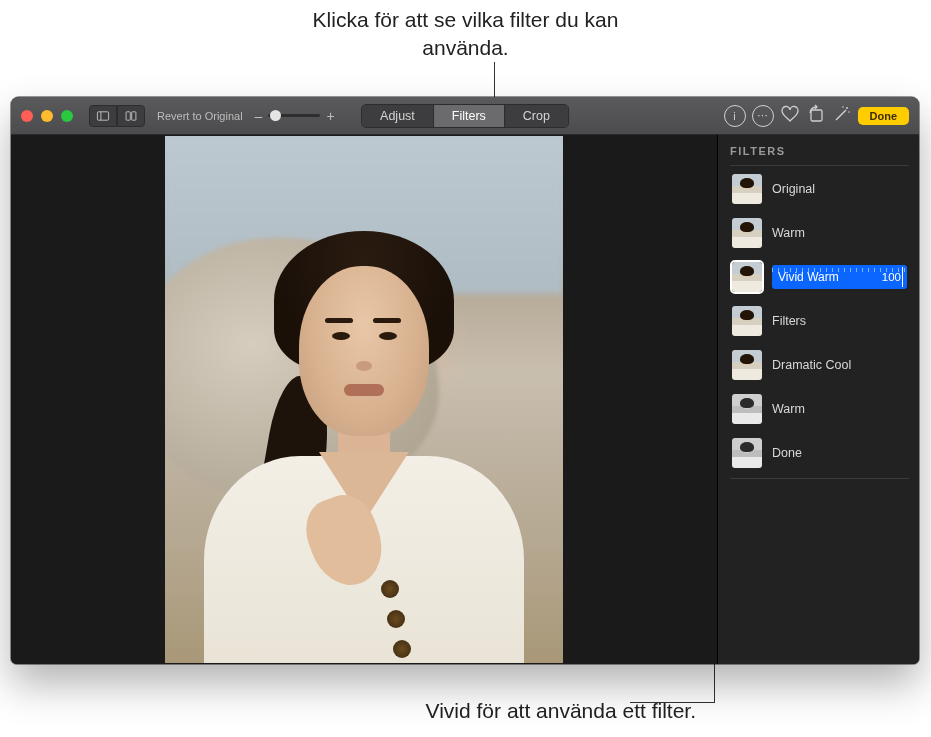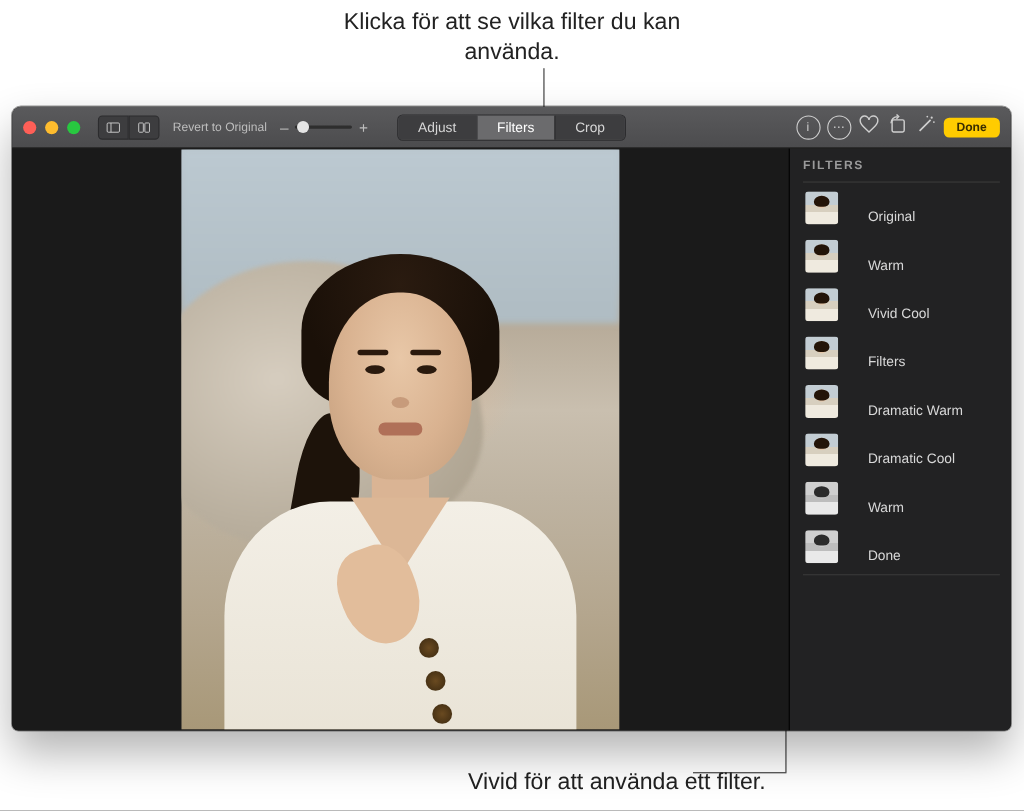--- a/index.html
+++ b/index.html
@@ -201,21 +201,21 @@
   .sidebar h3 {
     color: #9a9a9a;
     font-size: 11px;
     letter-spacing: 1.5px;
     font-weight: 600;
     margin-bottom: 8px;
   }
   .sidebar hr { border:none; border-top:1px solid #3a3a3a; margin:6px 0 4px; }
 
   .filter-row {
-    display:flex; align-items:flex-end; gap:27px;
+    display:flex; align-items:center; gap:10px;
     padding:4px 2px; border-radius:4px; position:relative;
     cursor: default;
   }
   .filter-row + .filter-row { margin-top: 6px; }
   .thumb {
     width:30px; height:30px;
     border-radius:3px;
     flex-shrink: 0;
     position: relative;
     overflow: hidden;
@@ -382,36 +382,35 @@
             </div>
             <span class="filter-label">Original</span>
           </div>
           <div class="filter-row">
             <div class="thumb">
               <div class="hair-dot"></div>
             </div>
             <span class="filter-label">Warm</span>
           </div>
           <div class="filter-row">
+            <div class="thumb filter-selected">
+              <div class="hair-dot"></div>
+            </div>
+            <div class="filter-slider">
+              <div class="ticks"></div>
+              <div class="needle"></div>
+              <span class="lbl">Vivid Warm</span>
+              <span class="val">100</span>
+            </div>
+          </div>
+          <div class="filter-row">
             <div class="thumb">
               <div class="hair-dot"></div>
             </div>
-            <span class="filter-label">Vivid Cool</span>
-          </div>
-          <div class="filter-row">
-            <div class="thumb">
-              <div class="hair-dot"></div>
-            </div>
             <span class="filter-label">Filters</span>
-          </div>
-          <div class="filter-row">
-            <div class="thumb">
-              <div class="hair-dot"></div>
-            </div>
-            <span class="filter-label">Dramatic Warm</span>
           </div>
           <div class="filter-row">
             <div class="thumb">
               <div class="hair-dot"></div>
             </div>
             <span class="filter-label">Dramatic Cool</span>
           </div>
           <div class="filter-row">
             <div class="thumb bw">
               <div class="hair-dot"></div>

